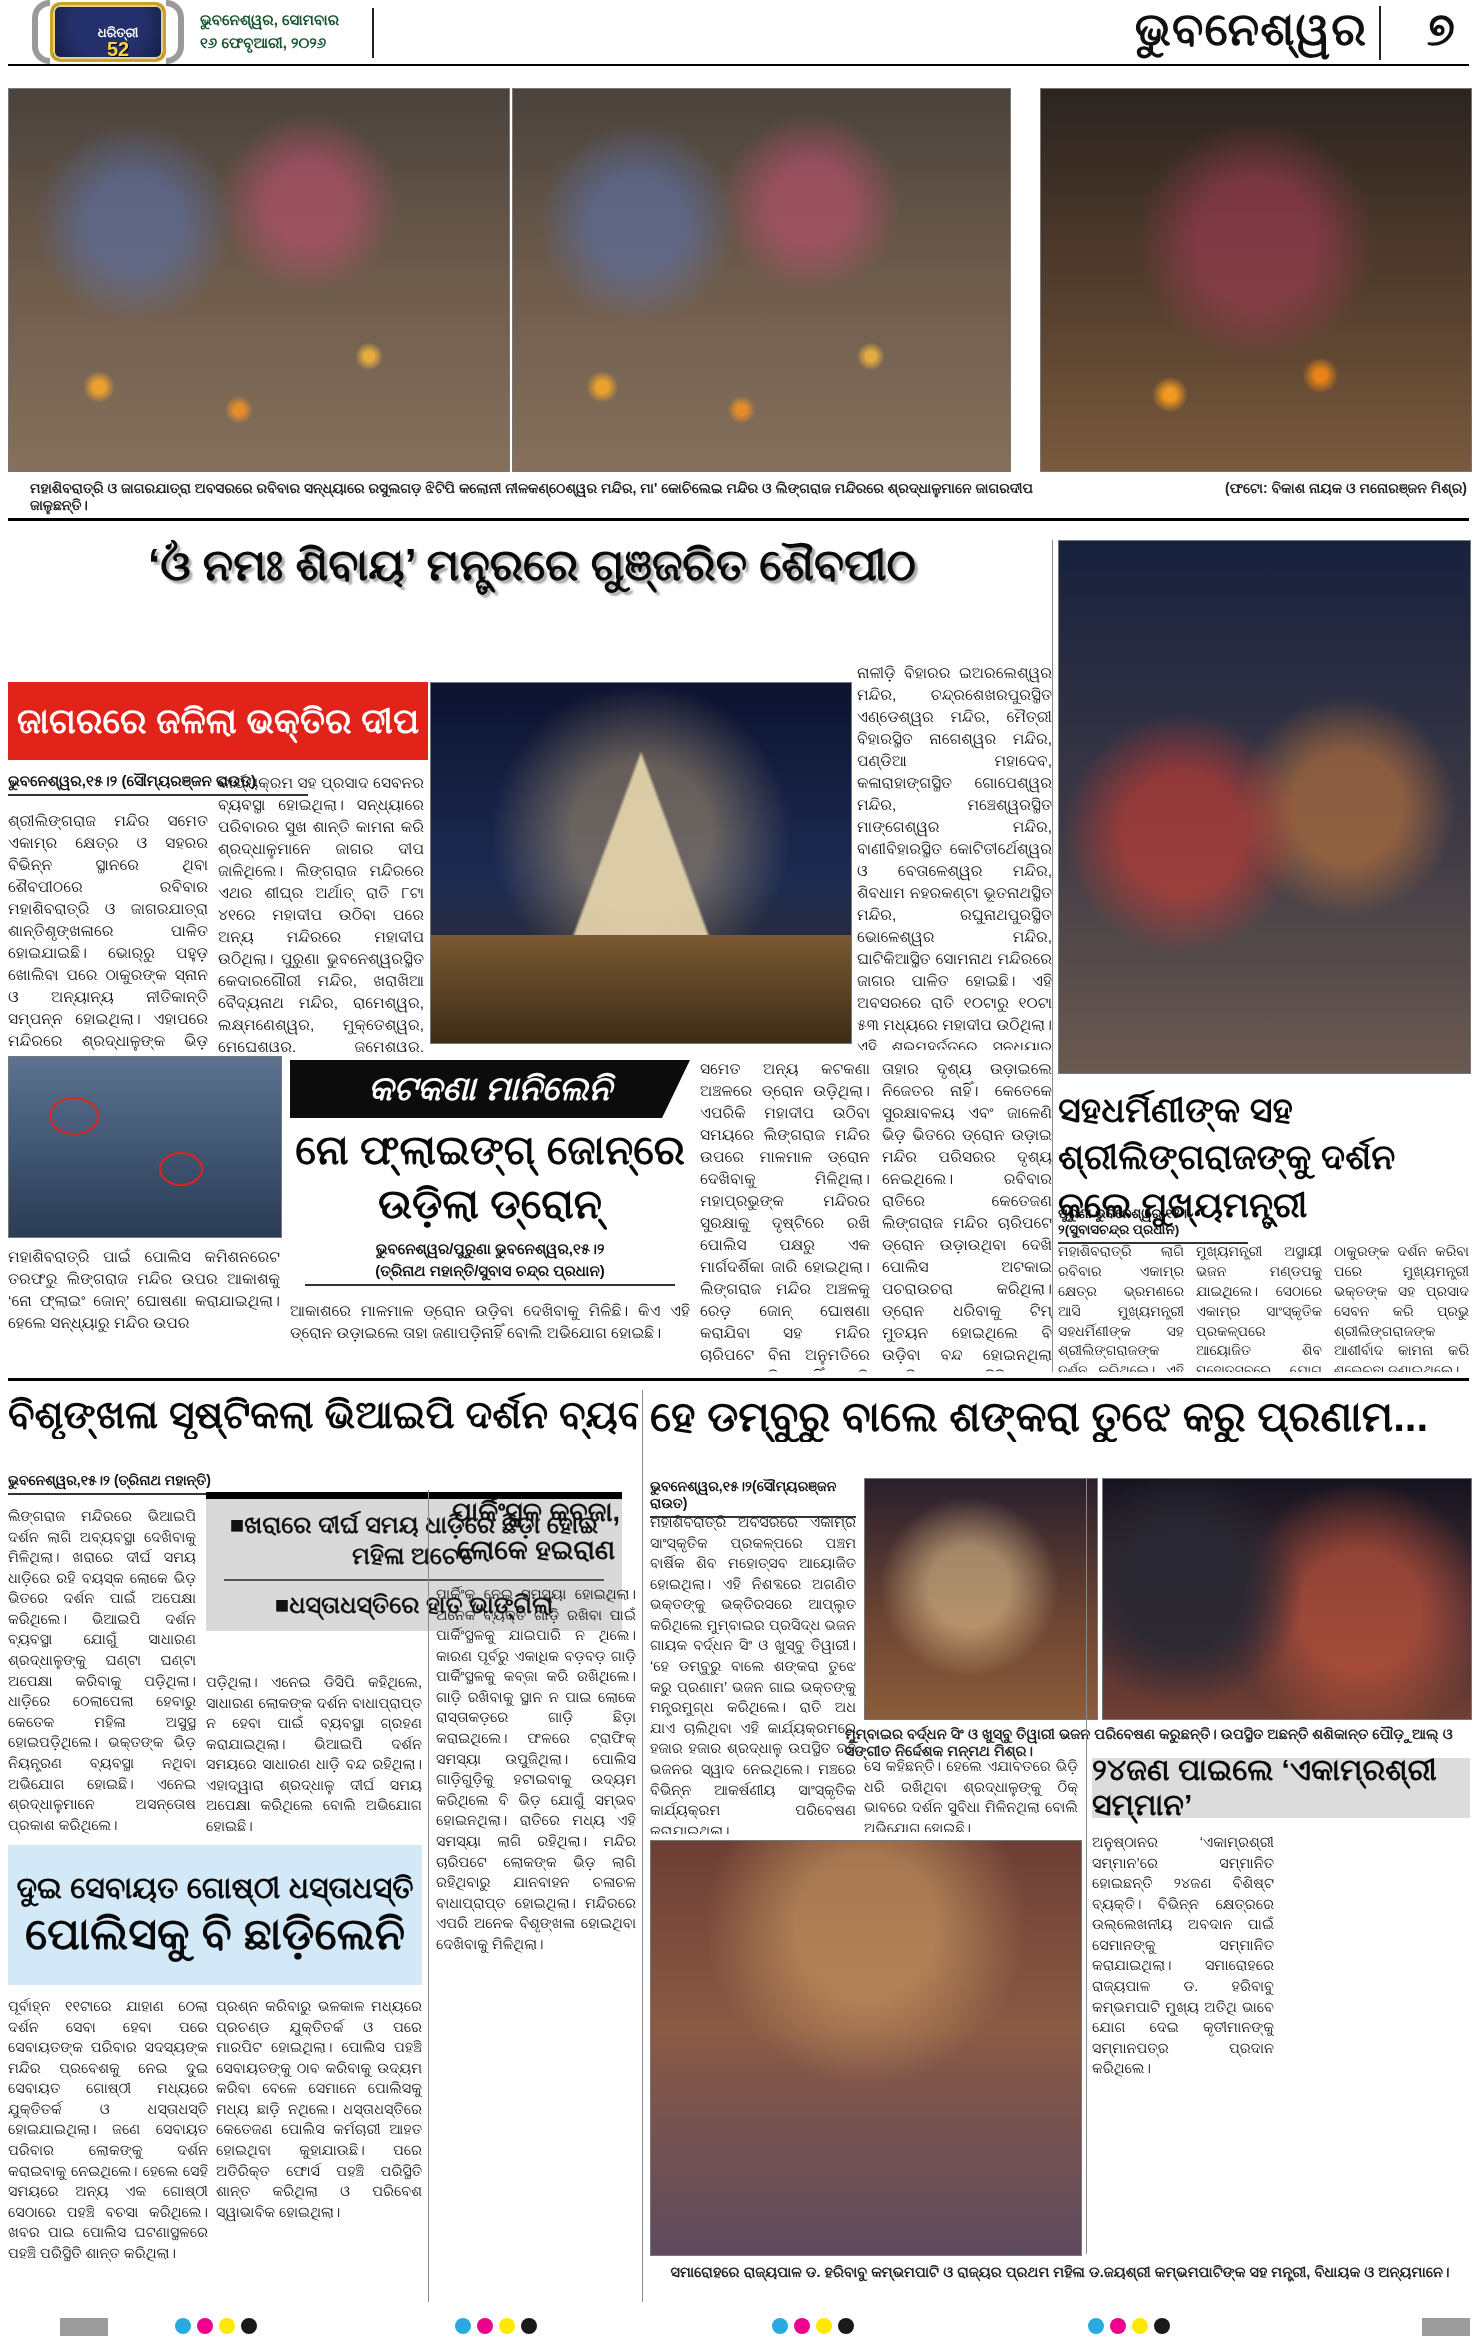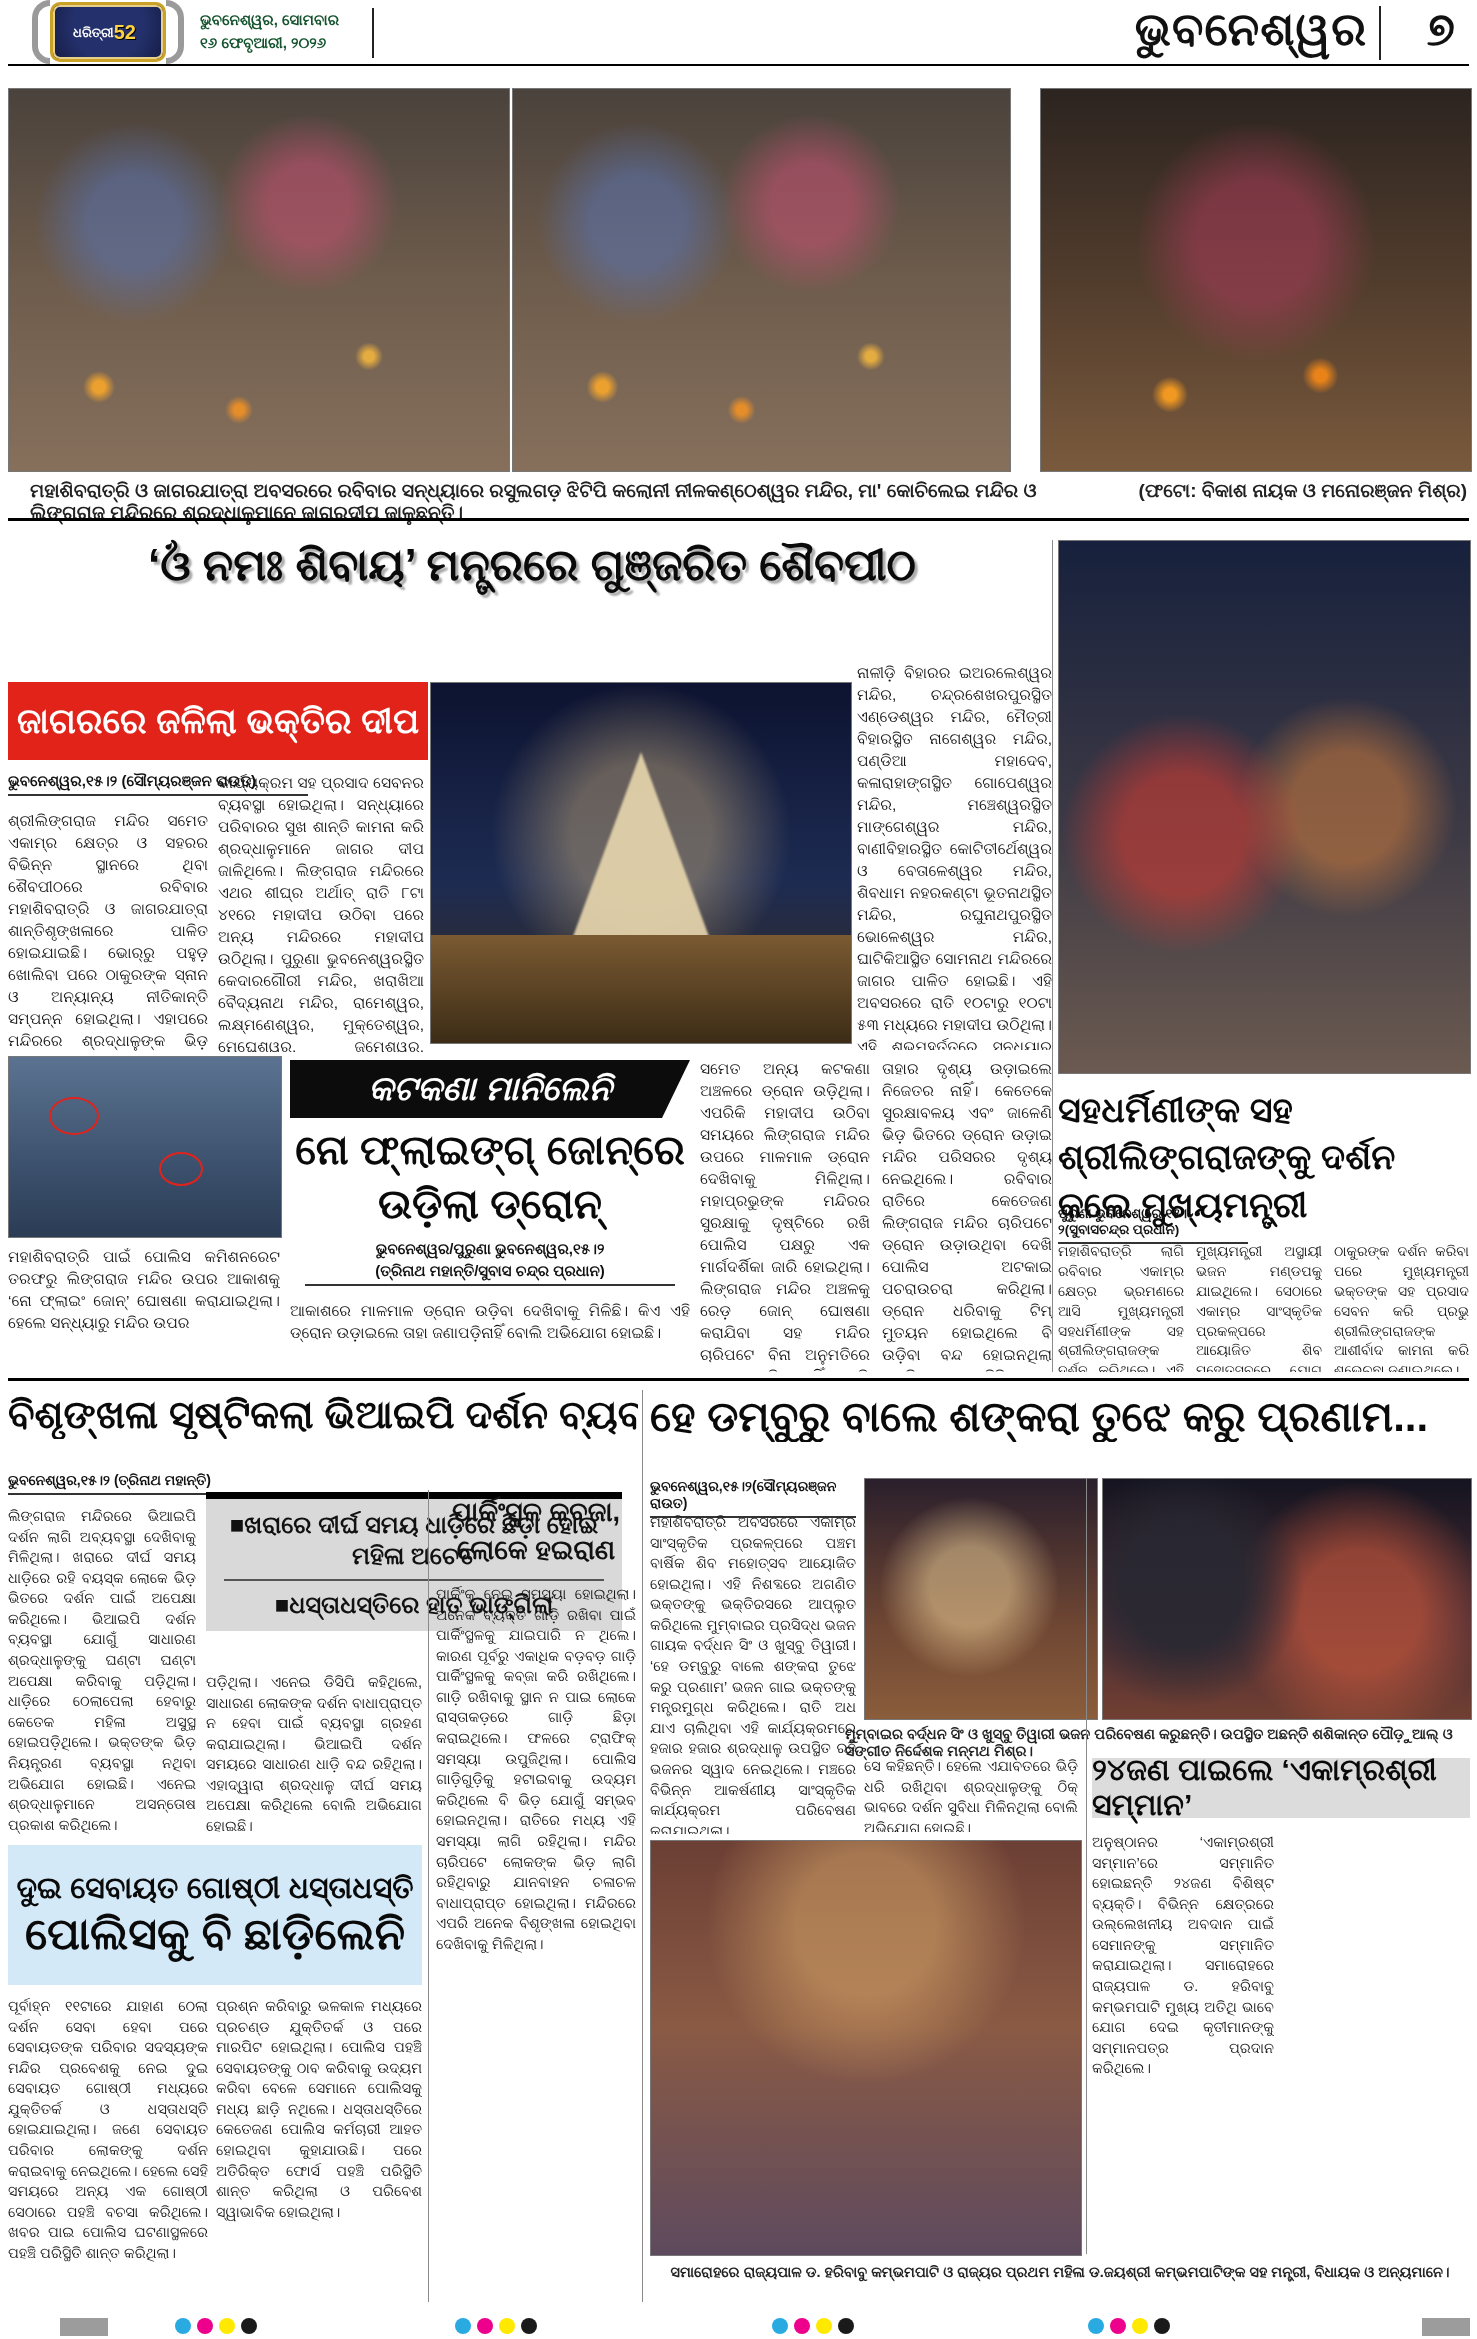--- a/index.html
+++ b/index.html
@@ -5,22 +5,22 @@
   html,body{margin:0;padding:0;background:#e8e8e8;}
   #page{position:relative;width:1477px;height:2339px;background:#fff;
         font-family:"Liberation Sans",sans-serif;color:#111;overflow:hidden;}
 
   
   .logo{position:absolute;left:32px;top:4px;width:152px;height:56px;display:flex;align-items:center;}
   .bracket{width:14px;height:52px;background:transparent;border:6px solid #9a9a9a;}
   .bracket.left{border-right:none;border-radius:26px 0 0 26px;}
   .bracket.right{border-left:none;border-radius:0 26px 26px 0;}
   .shield{width:104px;height:54px;background:radial-gradient(circle at 50% 35%,#24306b 55%,#141c44 100%);
-          border:3px solid #c9a227;border-radius:10px;display:flex;flex-direction:row;
-          align-items:center;justify-content:flex-start;line-height:1;box-shadow:0 0 0 2px #e7d08a inset;padding-left:20px;}
+          border:3px solid #c9a227;border-radius:10px;display:flex;flex-direction:column;
+          align-items:center;justify-content:flex-end;line-height:1;box-shadow:0 0 0 2px #e7d08a inset;padding-left:20px;}
   .shield .brand{color:#fff;font-size:13px;font-weight:bold;}
   .shield .years{color:#ffd23f;font-size:20px;font-weight:bold;text-shadow:1px 1px 0 #000;}
   .masth-date{position:absolute;left:200px;top:9px;font-size:15px;font-weight:bold;color:#14532d;line-height:1.5;}
   .masth-sep{position:absolute;width:2px;background:#222;}
   .page-name{position:absolute;top:2px;right:110px;font-size:46px;font-weight:bold;letter-spacing:1px;}
   .page-num{position:absolute;top:2px;right:22px;font-size:46px;font-weight:bold;}
   .hrule{position:absolute;background:#000;left:8px;right:8px;}
   .vrule{position:absolute;width:1px;background:#8a8a8a;}
 
   
@@ -54,21 +54,21 @@
   .ph-singer{background:
      radial-gradient(circle at 45% 45%,rgba(250,220,160,.5) 0 40px,transparent 90px),
      linear-gradient(180deg,#2a1f2c 0%,#6e4633 60%,#8a5d3b 100%);}
   .ph-screen{background:
      radial-gradient(circle at 22% 45%,rgba(40,40,50,.9) 0 60px,transparent 120px),
      radial-gradient(circle at 70% 55%,rgba(210,90,60,.6) 0 60px,transparent 130px),
      linear-gradient(180deg,#141420 0%,#4b2e35 60%,#713f32 100%);}
   .ph-stage{background:
      radial-gradient(circle at 50% 20%,rgba(250,200,120,.4) 0 70px,transparent 160px),
      linear-gradient(180deg,#6c3f35 0%,#8a5a44 45%,#5e4a5e 100%);}
-  .caption{position:absolute;font-size:19px;font-weight:bold;color:#222;}
+  .caption{position:absolute;font-size:14px;font-weight:bold;color:#222;}
 
   
   .lead-head{position:absolute;font-weight:bold;color:#0a0a0a;text-align:center;white-space:nowrap;
              text-shadow:3px 3px 2px #aaa;}
   .redbox{position:absolute;background:#e2231a;color:#fff;font-weight:bold;
           display:flex;align-items:center;justify-content:center;}
   .bluebox{position:absolute;background:#d4e9f7;color:#0a0a0a;font-weight:bold;
           display:flex;flex-direction:column;align-items:center;justify-content:center;line-height:1.25;}
   .blackbox{position:absolute;background:#0c0c0c;color:#fff;font-weight:bold;
           display:flex;align-items:center;justify-content:center;

